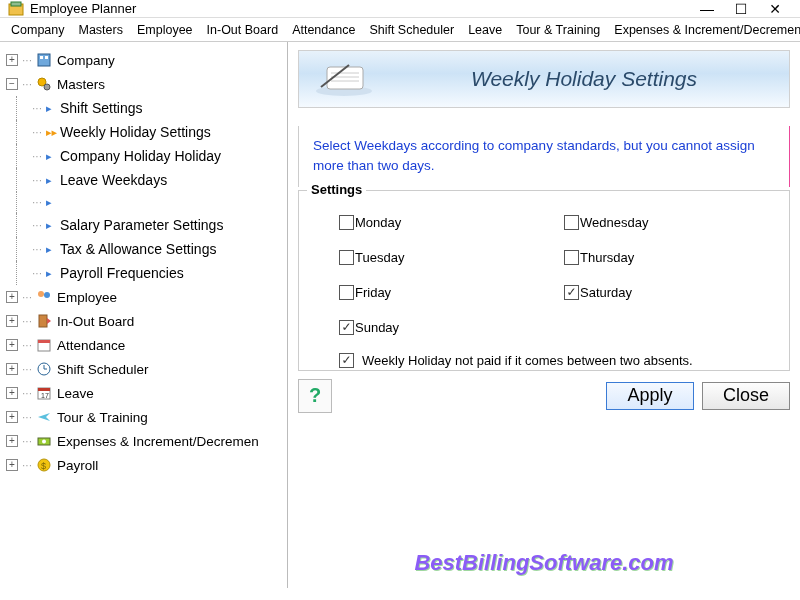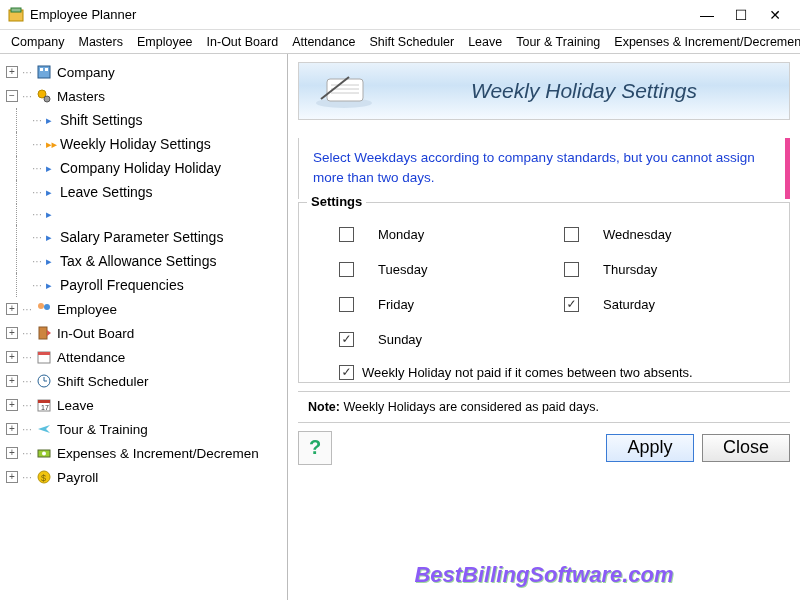--- a/index.html
+++ b/index.html
@@ -1,17 +1,17 @@
 <!DOCTYPE html>
 <html><head>
 <meta charset="utf-8">
 <style>
 * { box-sizing: border-box; margin: 0; padding: 0; }
 body { font-family: "Segoe UI", Tahoma, sans-serif; font-size: 13px; background: #fff; color: #000; width: 800px; height: 600px; overflow: hidden; }
-.titlebar { height: 30px; display: flex; align-items: center; padding: 0 8px; border-bottom: 1px solid #ddd; }
+.titlebar { height: 18px; display: flex; align-items: center; padding: 0 8px; border-bottom: 1px solid #ddd; }
 .titlebar .icon { width: 16px; height: 16px; margin-right: 6px; display: flex; align-items: center; justify-content: center; }
 .titlebar .title { flex: 1; font-size: 13px; }
 .titlebar .winbtn { width: 34px; height: 22px; display: flex; align-items: center; justify-content: center; font-size: 14px; cursor: pointer; }
 .menubar { height: 24px; display: flex; align-items: center; padding: 0 4px; font-size: 12.5px; border-bottom: 1px solid #ccc; }
 .menubar .menuitem { padding: 2px 7px; cursor: pointer; white-space: nowrap; }
 .body { display: flex; height: 546px; }
 .sidebar { width: 288px; border-right: 1px solid #bbb; overflow-y: auto; padding: 6px 4px; }
 .tree-node { display: flex; align-items: center; padding: 4px 2px; cursor: pointer; white-space: nowrap; }
 .tree-node .exp { width: 12px; height: 12px; border: 1px solid #888; display: flex; align-items: center; justify-content: center; font-size: 10px; line-height: 1; margin-right: 4px; color: #555; background: #fff; }
 .tree-node .dots { color: #999; font-size: 10px; margin-right: 3px; }
@@ -19,25 +19,25 @@
 .tree-node .label { font-size: 13.5px; }
 .tree-child { display: flex; align-items: center; padding: 4px 2px 4px 28px; cursor: pointer; position: relative; }
 .tree-child::before { content: ""; position: absolute; left: 12px; top: 0; bottom: 0; border-left: 1px dotted #999; }
 .tree-child .dots { color: #999; font-size: 10px; margin-right: 4px; }
 .tree-child .arrow { width: 14px; display: inline-block; }
 .tree-child .label { font-size: 14px; }
 .content { flex: 1; position: relative; padding: 8px 10px; }
 .banner { height: 58px; background: linear-gradient(to bottom, #e8f2fb, #cde3f6 40%, #f5faff); border: 1px solid #d0d0d0; display: flex; align-items: center; padding: 0 10px; }
 .banner .bicon { width: 70px; height: 40px; margin-right: 10px; }
 .banner .btitle { flex: 1; text-align: center; font-size: 21px; color: #2a4a6a; font-style: italic; font-weight: 500; }
-.instruction { margin-top: 18px; padding: 10px 14px; color: #1a3fd6; font-size: 13.5px; line-height: 1.5; border-left: 1px solid #ccc; border-right: 5px solid #ec4899; }
+.instruction { margin-top: 18px; padding: 10px 14px; color: #1a3fd6; font-size: 13.5px; line-height: 1.5; border-left: 1px solid #ccc; border-right: 1px solid #ec4899; }
 .fieldset { border: 1px solid #ccc; margin-top: 3px; padding: 16px 20px 2px; position: relative; }
 .fieldset .legend { position: absolute; top: -9px; left: 8px; background: #fff; padding: 0 4px; font-weight: bold; font-size: 13px; }
 .days { display: grid; grid-template-columns: 1fr 1fr; gap: 20px 40px; padding: 8px 20px 12px; }
-.day { display: flex; align-items: center; gap: 24px; }
+.day { display: flex; align-items: center; gap: 1px; }
 .chk { width: 15px; height: 15px; border: 1px solid #555; display: flex; align-items: center; justify-content: center; font-size: 12px; color: #333; }
 .paidrow { display: flex; align-items: center; gap: 8px; padding: 6px 20px 0; font-size: 13px; }
 .noterow { border-top: 1px solid #ccc; border-bottom: 1px solid #ccc; margin-top: 8px; padding: 8px 10px; font-size: 12.5px; }
 .noterow b { font-weight: bold; }
 .btnrow { display: flex; align-items: center; margin-top: 8px; gap: 8px; }
 .helpbtn { width: 34px; height: 34px; border: 1px solid #bbb; display: flex; align-items: center; justify-content: center; font-size: 20px; color: #2a6; cursor: pointer; background: #fafafa; font-weight: bold;}
 .spacer { flex: 1; }
 .btn { min-width: 88px; height: 28px; border: 1px solid #888; background: linear-gradient(#fdfdfd,#e8e8e8); display: flex; align-items: center; justify-content: center; font-size: 18px; cursor: pointer; }
 .btn.primary { border-color: #3a7bd5; background: linear-gradient(#f4f9ff,#dceafd); color: #000; }
 .watermark { position: absolute; left: 0; right: 0; bottom: 12px; text-align: center; font-size: 22px; font-weight: bold; font-style: italic; color: #8b5cf6; text-shadow: 1px 1px 0 #9fd79f; }
@@ -108,21 +108,21 @@
           <span class="label">Weekly Holiday Settings</span>
         </div>
         <div class="tree-child">
           <span class="dots">···</span>
           <span class="arrow" style="color:#3a7bd5;font-size:11px;">▸</span> 
           <span class="label">Company Holiday Holiday</span>
         </div>
         <div class="tree-child">
           <span class="dots">···</span>
           <span class="arrow" style="color:#3a7bd5;font-size:11px;">▸</span> 
-          <span class="label">Leave Settings</span>
+          <span class="label">Leave Weekdays</span>
         </div>
         <div class="tree-child">
           <span class="dots">···</span>
           <span class="arrow" style="color:#3a7bd5;font-size:11px;">▸</span> 
         </div>
         <div class="tree-child">
           <span class="dots">···</span>
           <span class="arrow" style="color:#3a7bd5;font-size:11px;">▸</span> 
           <span class="label">Salary Parameter Settings</span>
         </div>
@@ -273,24 +273,20 @@
           <div class="day" style="grid-column: 1;">
             <span class="chk">✓</span>
             <span>Sunday</span>
           </div>
         </div>
       <div class="paidrow">
         <span class="chk" id="paidchk">✓</span>
         <span>Weekly Holiday not paid if it comes between two absents.</span>
       </div>
     </div>
-    <div class="noterow">
-      <b>Note:</b>
-      <span>Weekly Holidays are considered as paid days.</span>
-    </div>
     <div class="btnrow">
       <div class="helpbtn">?</div>
       <div class="spacer"></div>
       <div class="btn primary">Apply</div>
       <div class="btn">Close</div>
     </div>
     <div class="watermark">BestBillingSoftware.com</div>
   </div>
 </div>
 

